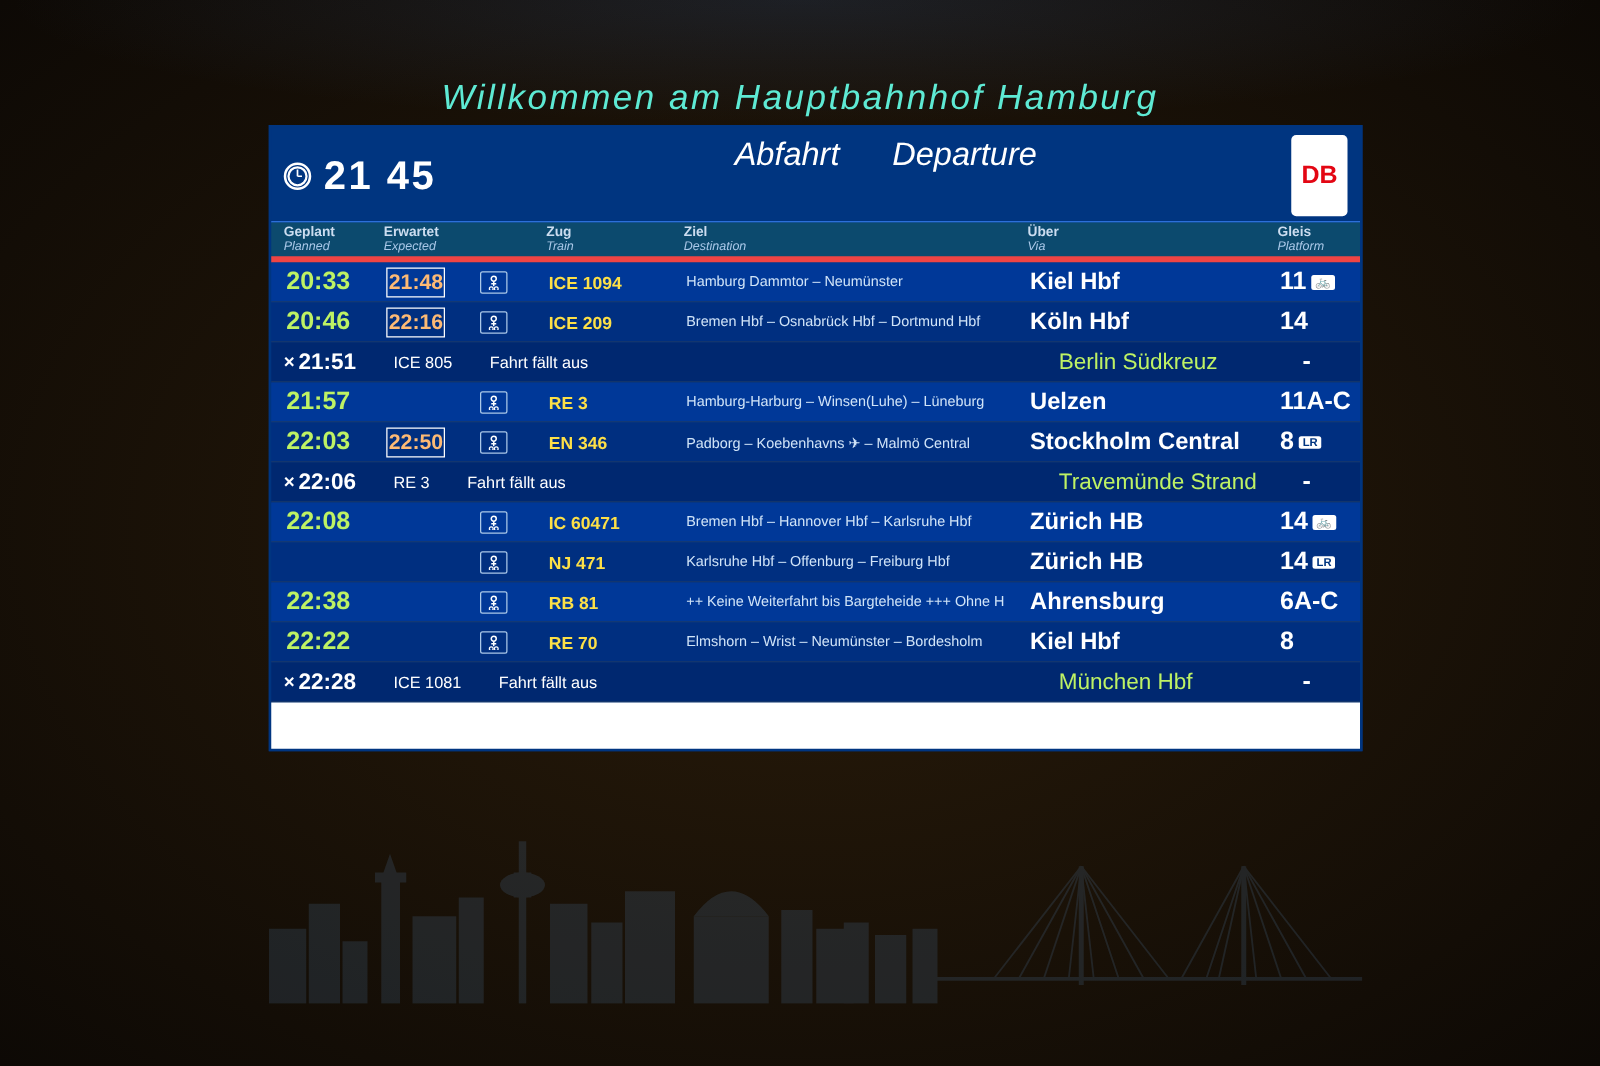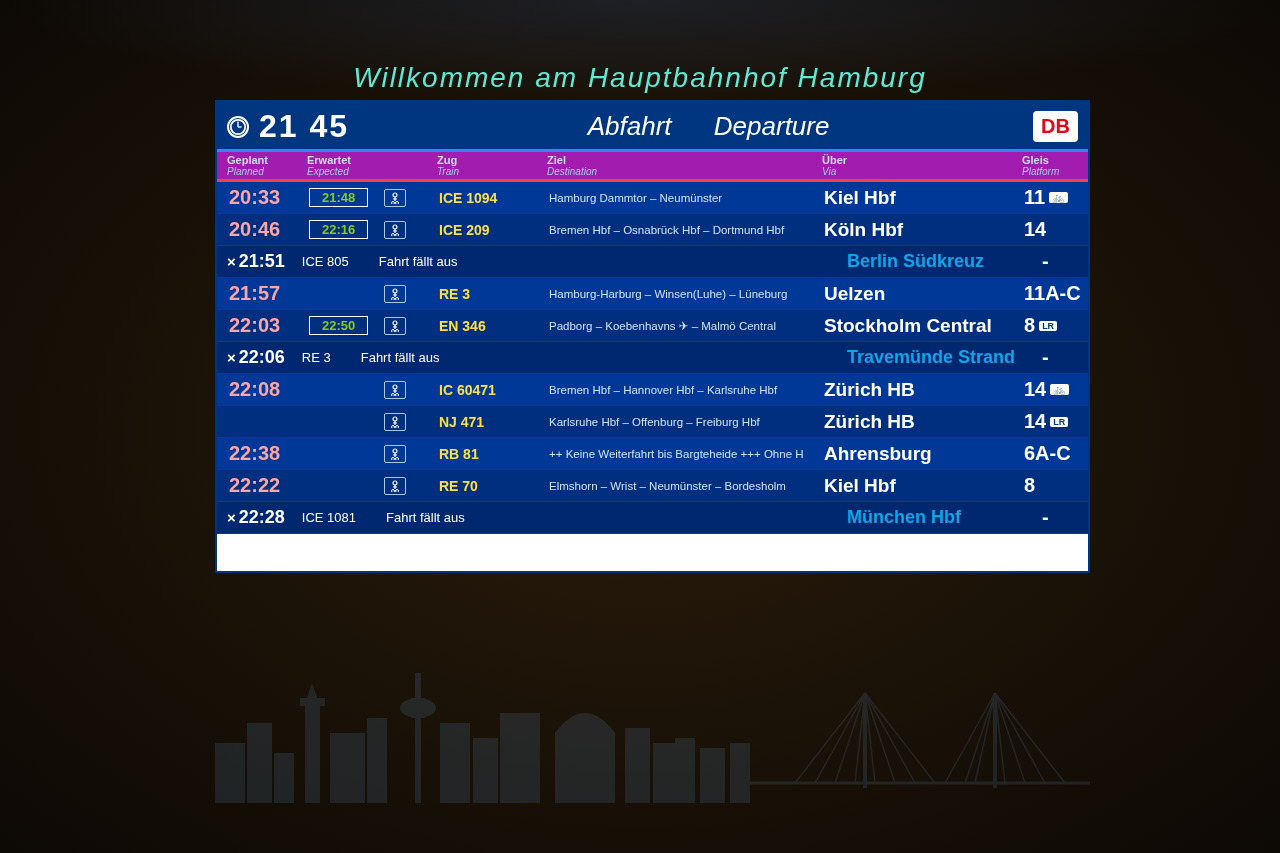--- a/index.html
+++ b/index.html
@@ -39,23 +39,22 @@
       background: #003580;
       border: 2px solid #003580;
     }
 
     
     .board-header {
       background: #003580;
       color: white;
       padding: 6px 10px 4px 10px;
       display: flex;
-      align-items: center;
       justify-content: space-between;
-      border-bottom: 3px solid #3b82f6;
+      border-bottom: 1px solid #3b82f6;
     }
 
     .header-left {
       display: flex;
       align-items: center;
       gap: 10px;
     }
 
     .clock-icon {
       width: 22px;
@@ -83,34 +82,34 @@
       font-weight: normal;
       font-style: italic;
       margin-left: 35px;
     }
 
     .db-logo {
       background: white;
       color: #e30613;
       font-weight: bold;
       font-size: 20px;
-      padding: 4px 8px;
+      padding: 21px 8px;
       border-radius: 4px;
       font-family: 'DB', Arial, sans-serif;
     }
 
     
     .col-headers {
       display: grid;
       grid-template-columns: 80px 75px 55px 110px 275px 200px 100px;
-      background: #a21caf;
+      background: #0c4a6e;
       color: #aac8e8;
       font-size: 10px;
       padding: 2px 10px;
-      border-bottom: 3px solid #ef4444;
+      border-bottom: 5px solid #ef4444;
     }
 
     .col-header {
       display: flex;
       flex-direction: column;
     }
 
     .col-header .main-label {
       font-weight: bold;
       font-size: 11px;
@@ -193,29 +192,29 @@
       background: #003580;
     }
 
     .cell {
       padding: 0 2px;
     }
 
     .t-plan {
       font-size: 20px;
       font-weight: bold;
-      color: #fca5a5;
+      color: #bef264;
     }
 
     .t-expect {
-      font-size: 13px;
-      font-weight: bold;
-      color: #84cc16;
+      font-size: 17px;
+      font-weight: bold;
+      color: #fdba74;
       border: 1.5px solid white;
-      padding: 1px 12px;
+      padding: 1px 1px;
       display: inline-block;
     }
 
     .t-icon {
       display: flex;
       align-items: center;
     }
 
     .icon-box {
       width: 22px;
@@ -264,24 +263,24 @@
       font-weight: bold;
     }
 
     .cancelled-full {
       grid-column: 1 / -1;
       display: flex;
       align-items: center;
     }
 
     .x-mark { color: white; font-size: 15px; font-weight: bold; margin-right: 3px; }
-    .c-time { font-size: 18px; font-weight: bold; color: white; margin-right: 17px; }
+    .c-time { font-size: 18px; font-weight: bold; color: white; margin-right: 30px; }
     .c-train { font-size: 13px; color: white; margin-right: 30px; }
     .c-reason { font-size: 13px; color: white; flex: 1; }
-    .c-dest { font-size: 18px; font-weight: bold; color: #0ea5e9; width: 195px; }
+    .c-dest { font-size: 18px; font-weight: normal; color: #bef264; width: 195px; }
     .c-plat { font-size: 20px; font-weight: bold; color: white; width: 80px; }
   </style>
 </head>
 <body>
 
 <div class="outer-bg"></div>
 <div class="ambient-top"></div>
 
 <div class="welcome-text">Willkommen am Hauptbahnhof Hamburg</div>
 

